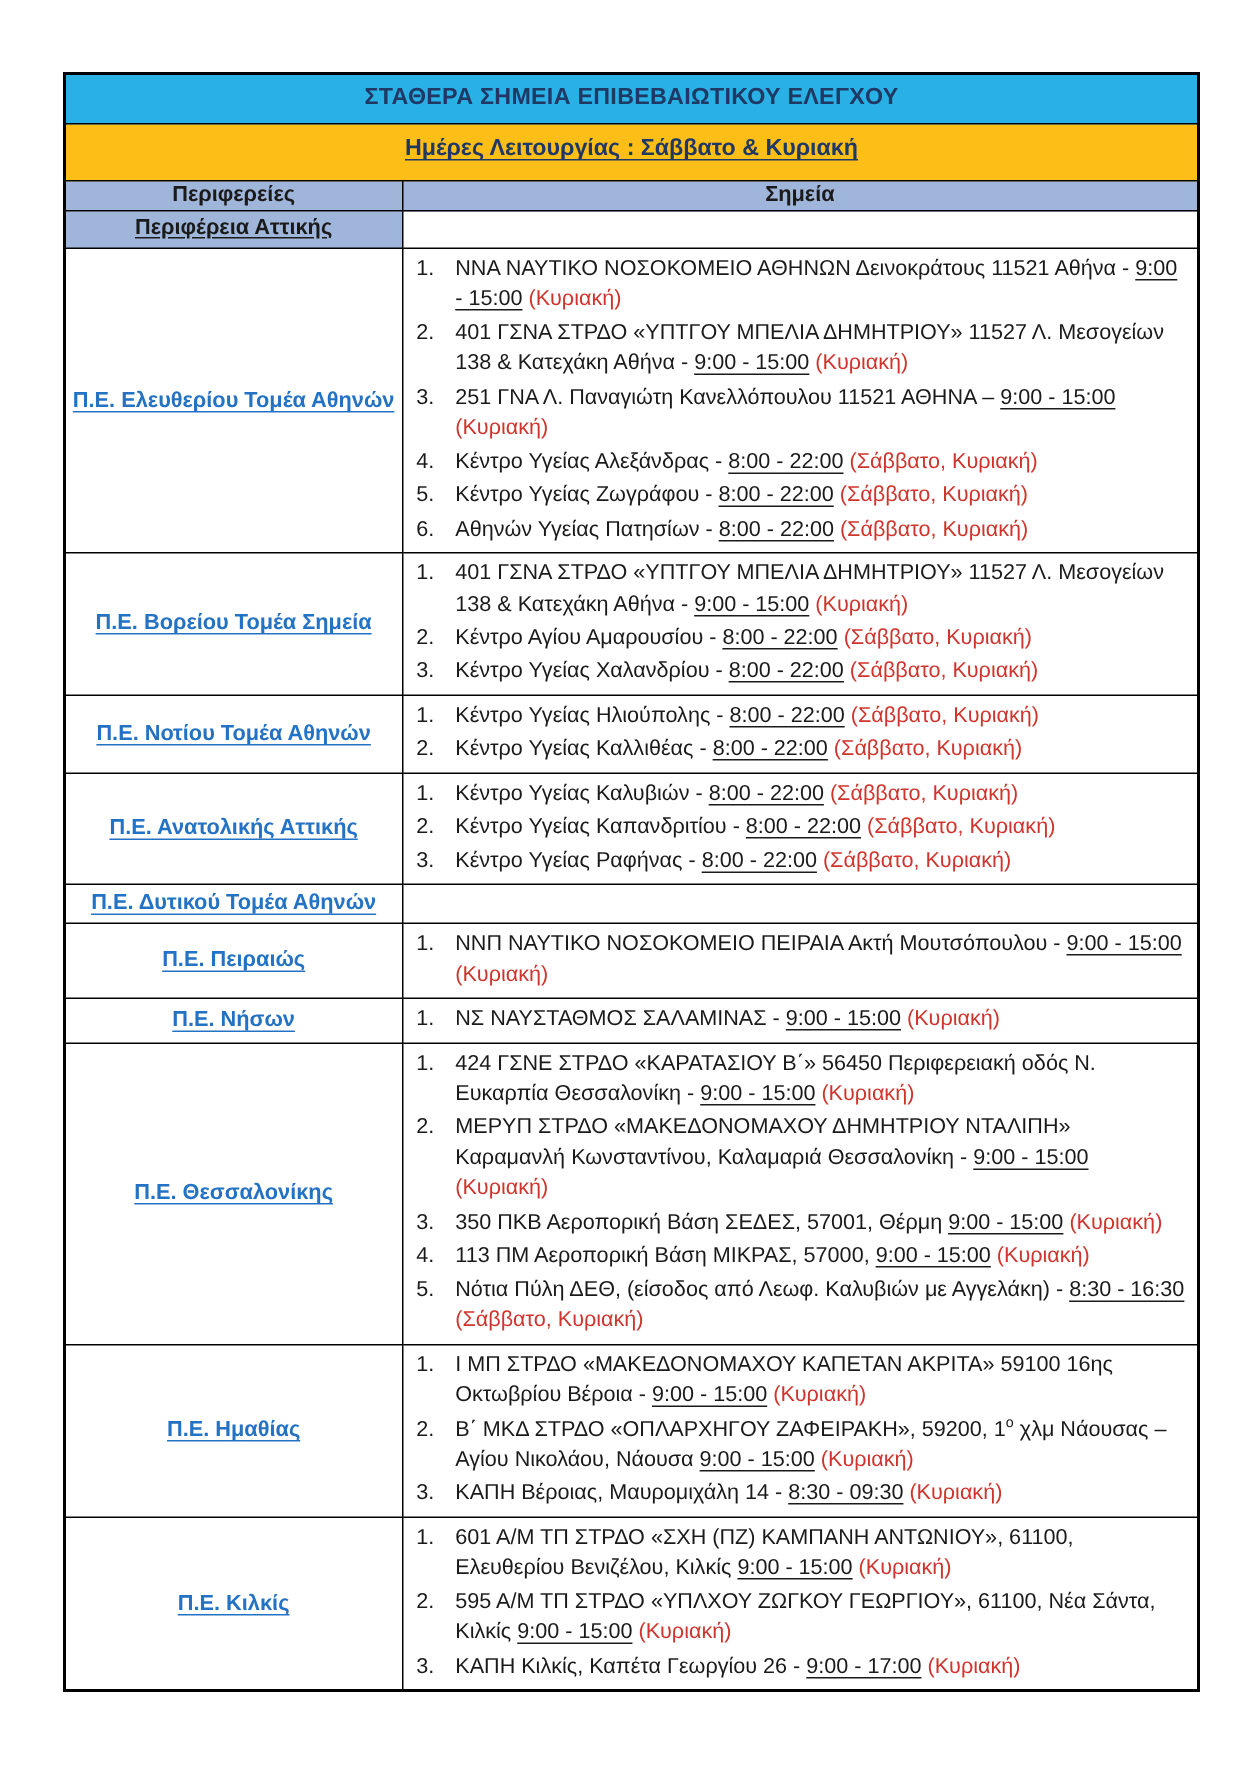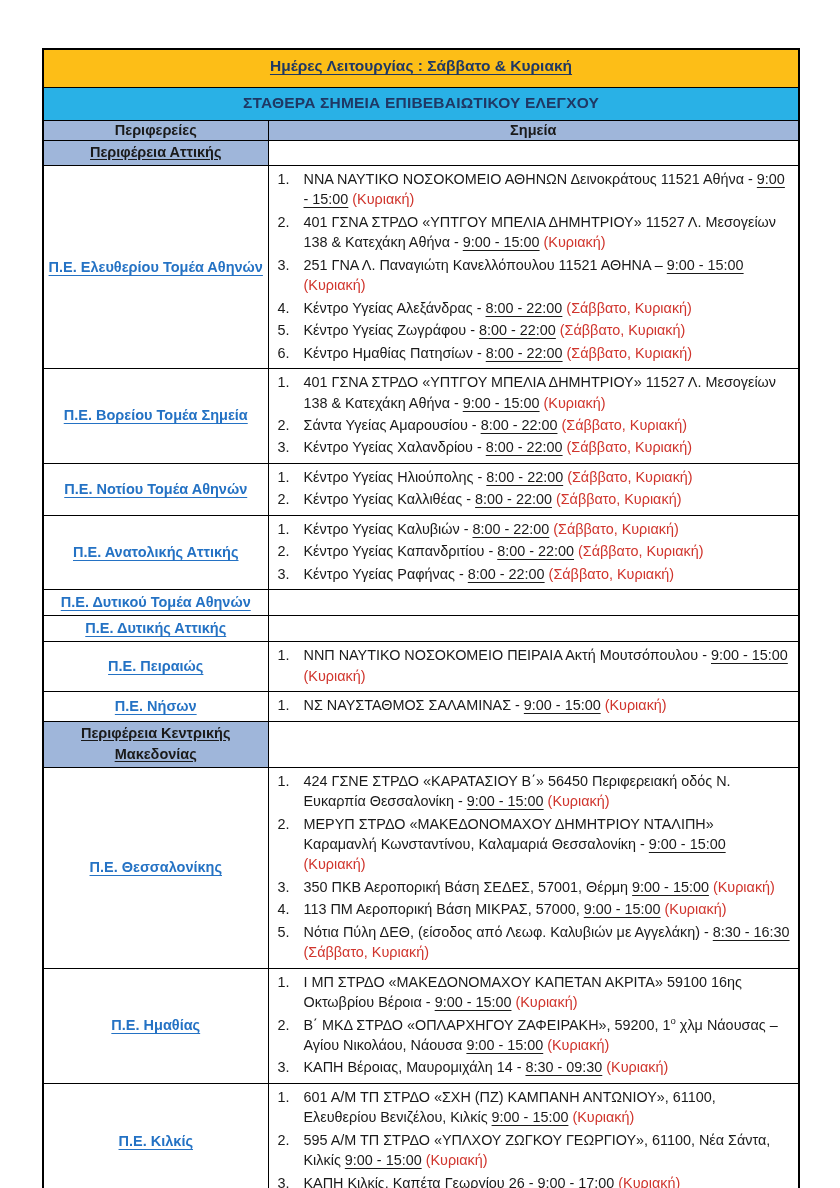--- a/index.html
+++ b/index.html
@@ -122,53 +122,53 @@
 <body>
 
 <div class="page">
   <table class="doc-table">
     <colgroup>
       <col class="c-regions">
       <col class="c-points">
     </colgroup>
     <thead>
       <tr>
+        <th colspan="2" class="title-cell">ΣΤΑΘΕΡΑ ΣΗΜΕΙΑ ΕΠΙΒΕΒΑΙΩΤΙΚΟΥ ΕΛΕΓΧΟΥ</th>
+      </tr>
+      <tr>
         <th colspan="2" class="subtitle-cell">
           <span class="subtitle-text">Ημέρες Λειτουργίας : Σάββατο &amp; Κυριακή</span>
         </th>
-      </tr>
-      <tr>
-        <th colspan="2" class="title-cell">ΣΤΑΘΕΡΑ ΣΗΜΕΙΑ ΕΠΙΒΕΒΑΙΩΤΙΚΟΥ ΕΛΕΓΧΟΥ</th>
       </tr>
       <tr>
         <th class="col-header-cell">Περιφερείες</th>
         <th class="col-header-cell">Σημεία</th>
       </tr>
     </thead>
     <tbody id="table-body">
         <tr>
           <td class="section-cell"><span class="section-label">Περιφέρεια Αττικής</span></td>
           <td class="points-cell"></td>
         </tr>
         <tr>
           <td class="region-cell"><span class="region-link">Π.Ε. Ελευθερίου Τομέα Αθηνών</span></td>
           <td class="points-cell">
             <div class="item"><span class="item-num">1.</span><span class="item-text"><span class="seg-plain">ΝΝΑ ΝΑΥΤΙΚΟ ΝΟΣΟΚΟΜΕΙΟ ΑΘΗΝΩΝ Δεινοκράτους 11521 Αθήνα - </span><span class="seg-u">9:00 - 15:00</span><span class="seg-plain"> </span><span class="seg-r">(Κυριακή)</span></span></div>
             <div class="item"><span class="item-num">2.</span><span class="item-text"><span class="seg-plain">401 ΓΣΝΑ ΣΤΡΔΟ «ΥΠΤΓΟΥ ΜΠΕΛΙΑ ΔΗΜΗΤΡΙΟΥ» 11527 Λ. Μεσογείων 138 &amp; Κατεχάκη Αθήνα - </span><span class="seg-u">9:00 - 15:00</span><span class="seg-plain"> </span><span class="seg-r">(Κυριακή)</span></span></div>
             <div class="item"><span class="item-num">3.</span><span class="item-text"><span class="seg-plain">251 ΓΝΑ Λ. Παναγιώτη Κανελλόπουλου 11521 ΑΘΗΝΑ – </span><span class="seg-u">9:00 - 15:00</span><span class="seg-plain"> </span><span class="seg-r">(Κυριακή)</span></span></div>
             <div class="item"><span class="item-num">4.</span><span class="item-text"><span class="seg-plain">Κέντρο Υγείας Αλεξάνδρας - </span><span class="seg-u">8:00 - 22:00</span><span class="seg-plain"> </span><span class="seg-r">(Σάββατο, Κυριακή)</span></span></div>
             <div class="item"><span class="item-num">5.</span><span class="item-text"><span class="seg-plain">Κέντρο Υγείας Ζωγράφου - </span><span class="seg-u">8:00 - 22:00</span><span class="seg-plain"> </span><span class="seg-r">(Σάββατο, Κυριακή)</span></span></div>
-            <div class="item"><span class="item-num">6.</span><span class="item-text"><span class="seg-plain">Κέντρο Ημαθίας Πατησίων - </span><span class="seg-u">8:00 - 22:00</span><span class="seg-plain"> </span><span class="seg-r">(Σάββατο, Κυριακή)</span></span></div>
+            <div class="item"><span class="item-num">6.</span><span class="item-text"><span class="seg-plain">Αθηνών Υγείας Πατησίων - </span><span class="seg-u">8:00 - 22:00</span><span class="seg-plain"> </span><span class="seg-r">(Σάββατο, Κυριακή)</span></span></div>
           </td>
         </tr>
         <tr>
           <td class="region-cell"><span class="region-link">Π.Ε. Βορείου Τομέα Σημεία</span></td>
           <td class="points-cell">
             <div class="item"><span class="item-num">1.</span><span class="item-text"><span class="seg-plain">401 ΓΣΝΑ ΣΤΡΔΟ «ΥΠΤΓΟΥ ΜΠΕΛΙΑ ΔΗΜΗΤΡΙΟΥ» 11527 Λ. Μεσογείων 138 &amp; Κατεχάκη Αθήνα - </span><span class="seg-u">9:00 - 15:00</span><span class="seg-plain"> </span><span class="seg-r">(Κυριακή)</span></span></div>
-            <div class="item"><span class="item-num">2.</span><span class="item-text"><span class="seg-plain">Σάντα Υγείας Αμαρουσίου - </span><span class="seg-u">8:00 - 22:00</span><span class="seg-plain"> </span><span class="seg-r">(Σάββατο, Κυριακή)</span></span></div>
+            <div class="item"><span class="item-num">2.</span><span class="item-text"><span class="seg-plain">Κέντρο Αγίου Αμαρουσίου - </span><span class="seg-u">8:00 - 22:00</span><span class="seg-plain"> </span><span class="seg-r">(Σάββατο, Κυριακή)</span></span></div>
             <div class="item"><span class="item-num">3.</span><span class="item-text"><span class="seg-plain">Κέντρο Υγείας Χαλανδρίου - </span><span class="seg-u">8:00 - 22:00</span><span class="seg-plain"> </span><span class="seg-r">(Σάββατο, Κυριακή)</span></span></div>
           </td>
         </tr>
         <tr>
           <td class="region-cell"><span class="region-link">Π.Ε. Νοτίου Τομέα Αθηνών</span></td>
           <td class="points-cell">
             <div class="item"><span class="item-num">1.</span><span class="item-text"><span class="seg-plain">Κέντρο Υγείας Ηλιούπολης - </span><span class="seg-u">8:00 - 22:00</span><span class="seg-plain"> </span><span class="seg-r">(Σάββατο, Κυριακή)</span></span></div>
             <div class="item"><span class="item-num">2.</span><span class="item-text"><span class="seg-plain">Κέντρο Υγείας Καλλιθέας - </span><span class="seg-u">8:00 - 22:00</span><span class="seg-plain"> </span><span class="seg-r">(Σάββατο, Κυριακή)</span></span></div>
           </td>
         </tr>
@@ -177,39 +177,31 @@
           <td class="points-cell">
             <div class="item"><span class="item-num">1.</span><span class="item-text"><span class="seg-plain">Κέντρο Υγείας Καλυβιών - </span><span class="seg-u">8:00 - 22:00</span><span class="seg-plain"> </span><span class="seg-r">(Σάββατο, Κυριακή)</span></span></div>
             <div class="item"><span class="item-num">2.</span><span class="item-text"><span class="seg-plain">Κέντρο Υγείας Καπανδριτίου - </span><span class="seg-u">8:00 - 22:00</span><span class="seg-plain"> </span><span class="seg-r">(Σάββατο, Κυριακή)</span></span></div>
             <div class="item"><span class="item-num">3.</span><span class="item-text"><span class="seg-plain">Κέντρο Υγείας Ραφήνας - </span><span class="seg-u">8:00 - 22:00</span><span class="seg-plain"> </span><span class="seg-r">(Σάββατο, Κυριακή)</span></span></div>
           </td>
         </tr>
         <tr class="empty-region">
           <td class="region-cell"><span class="region-link">Π.Ε. Δυτικού Τομέα Αθηνών</span></td>
           <td class="points-cell"></td>
         </tr>
-        <tr class="empty-region">
-          <td class="region-cell"><span class="region-link">Π.Ε. Δυτικής Αττικής</span></td>
-          <td class="points-cell"></td>
-        </tr>
         <tr>
           <td class="region-cell"><span class="region-link">Π.Ε. Πειραιώς</span></td>
           <td class="points-cell">
             <div class="item"><span class="item-num">1.</span><span class="item-text"><span class="seg-plain">ΝΝΠ ΝΑΥΤΙΚΟ ΝΟΣΟΚΟΜΕΙΟ ΠΕΙΡΑΙΑ Ακτή Μουτσόπουλου - </span><span class="seg-u">9:00 - 15:00</span><span class="seg-plain"> </span><span class="seg-r">(Κυριακή)</span></span></div>
           </td>
         </tr>
         <tr>
           <td class="region-cell"><span class="region-link">Π.Ε. Νήσων</span></td>
           <td class="points-cell">
             <div class="item"><span class="item-num">1.</span><span class="item-text"><span class="seg-plain">ΝΣ ΝΑΥΣΤΑΘΜΟΣ ΣΑΛΑΜΙΝΑΣ - </span><span class="seg-u">9:00 - 15:00</span><span class="seg-plain"> </span><span class="seg-r">(Κυριακή)</span></span></div>
           </td>
-        </tr>
-        <tr>
-          <td class="section-cell"><span class="section-label">Περιφέρεια Κεντρικής Μακεδονίας</span></td>
-          <td class="points-cell"></td>
         </tr>
         <tr>
           <td class="region-cell"><span class="region-link">Π.Ε. Θεσσαλονίκης</span></td>
           <td class="points-cell">
             <div class="item"><span class="item-num">1.</span><span class="item-text"><span class="seg-plain">424 ΓΣΝΕ ΣΤΡΔΟ «ΚΑΡΑΤΑΣΙΟΥ Β΄» 56450 Περιφερειακή οδός Ν. Ευκαρπία Θεσσαλονίκη - </span><span class="seg-u">9:00 - 15:00</span><span class="seg-plain"> </span><span class="seg-r">(Κυριακή)</span></span></div>
             <div class="item"><span class="item-num">2.</span><span class="item-text"><span class="seg-plain">ΜΕΡΥΠ ΣΤΡΔΟ «ΜΑΚΕΔΟΝΟΜΑΧΟΥ ΔΗΜΗΤΡΙΟΥ ΝΤΑΛΙΠΗ» Καραμανλή Κωνσταντίνου, Καλαμαριά Θεσσαλονίκη - </span><span class="seg-u">9:00 - 15:00</span><span class="seg-plain"> </span><span class="seg-r">(Κυριακή)</span></span></div>
             <div class="item"><span class="item-num">3.</span><span class="item-text"><span class="seg-plain">350 ΠΚΒ Αεροπορική Βάση ΣΕΔΕΣ, 57001, Θέρμη </span><span class="seg-u">9:00 - 15:00</span><span class="seg-plain"> </span><span class="seg-r">(Κυριακή)</span></span></div>
             <div class="item"><span class="item-num">4.</span><span class="item-text"><span class="seg-plain">113 ΠΜ Αεροπορική Βάση ΜΙΚΡΑΣ, 57000, </span><span class="seg-u">9:00 - 15:00</span><span class="seg-plain"> </span><span class="seg-r">(Κυριακή)</span></span></div>
             <div class="item"><span class="item-num">5.</span><span class="item-text"><span class="seg-plain">Νότια Πύλη ΔΕΘ, (είσοδος από Λεωφ. Καλυβιών με Αγγελάκη) - </span><span class="seg-u">8:30 - 16:30</span><span class="seg-plain"> </span><span class="seg-r">(Σάββατο, Κυριακή)</span></span></div>
           </td>

